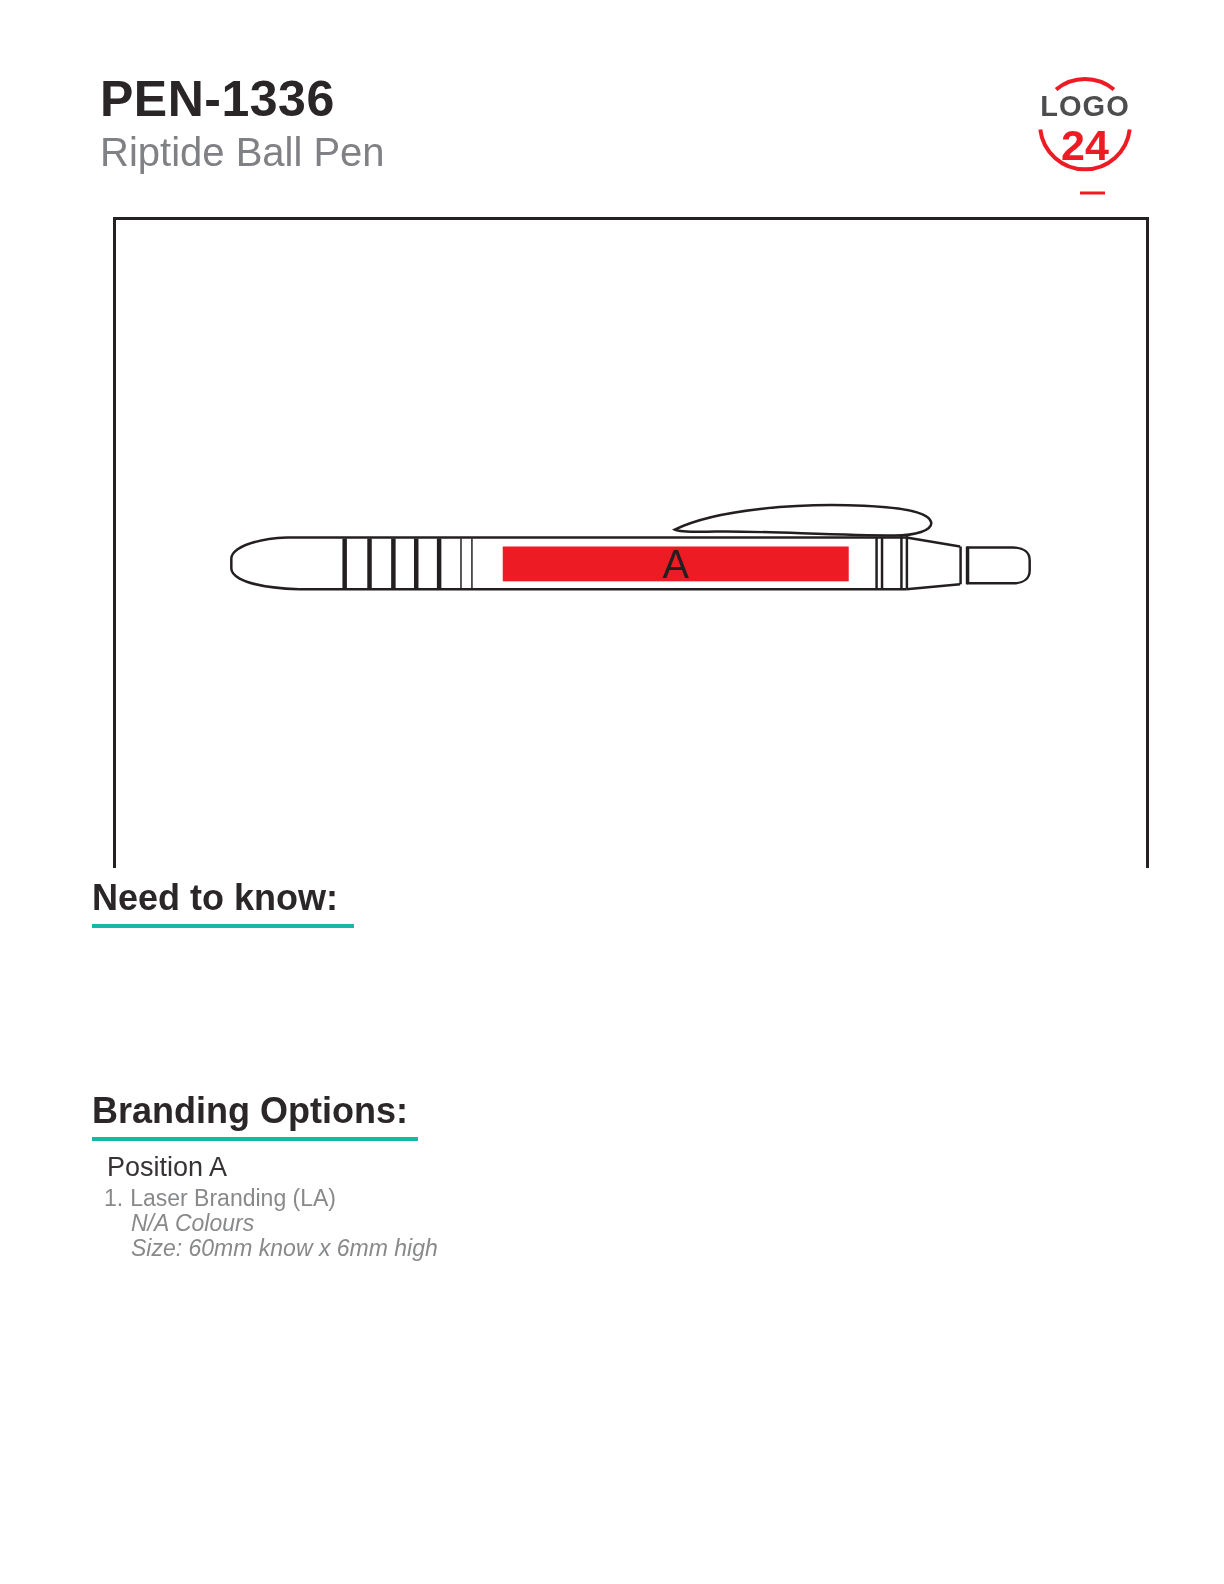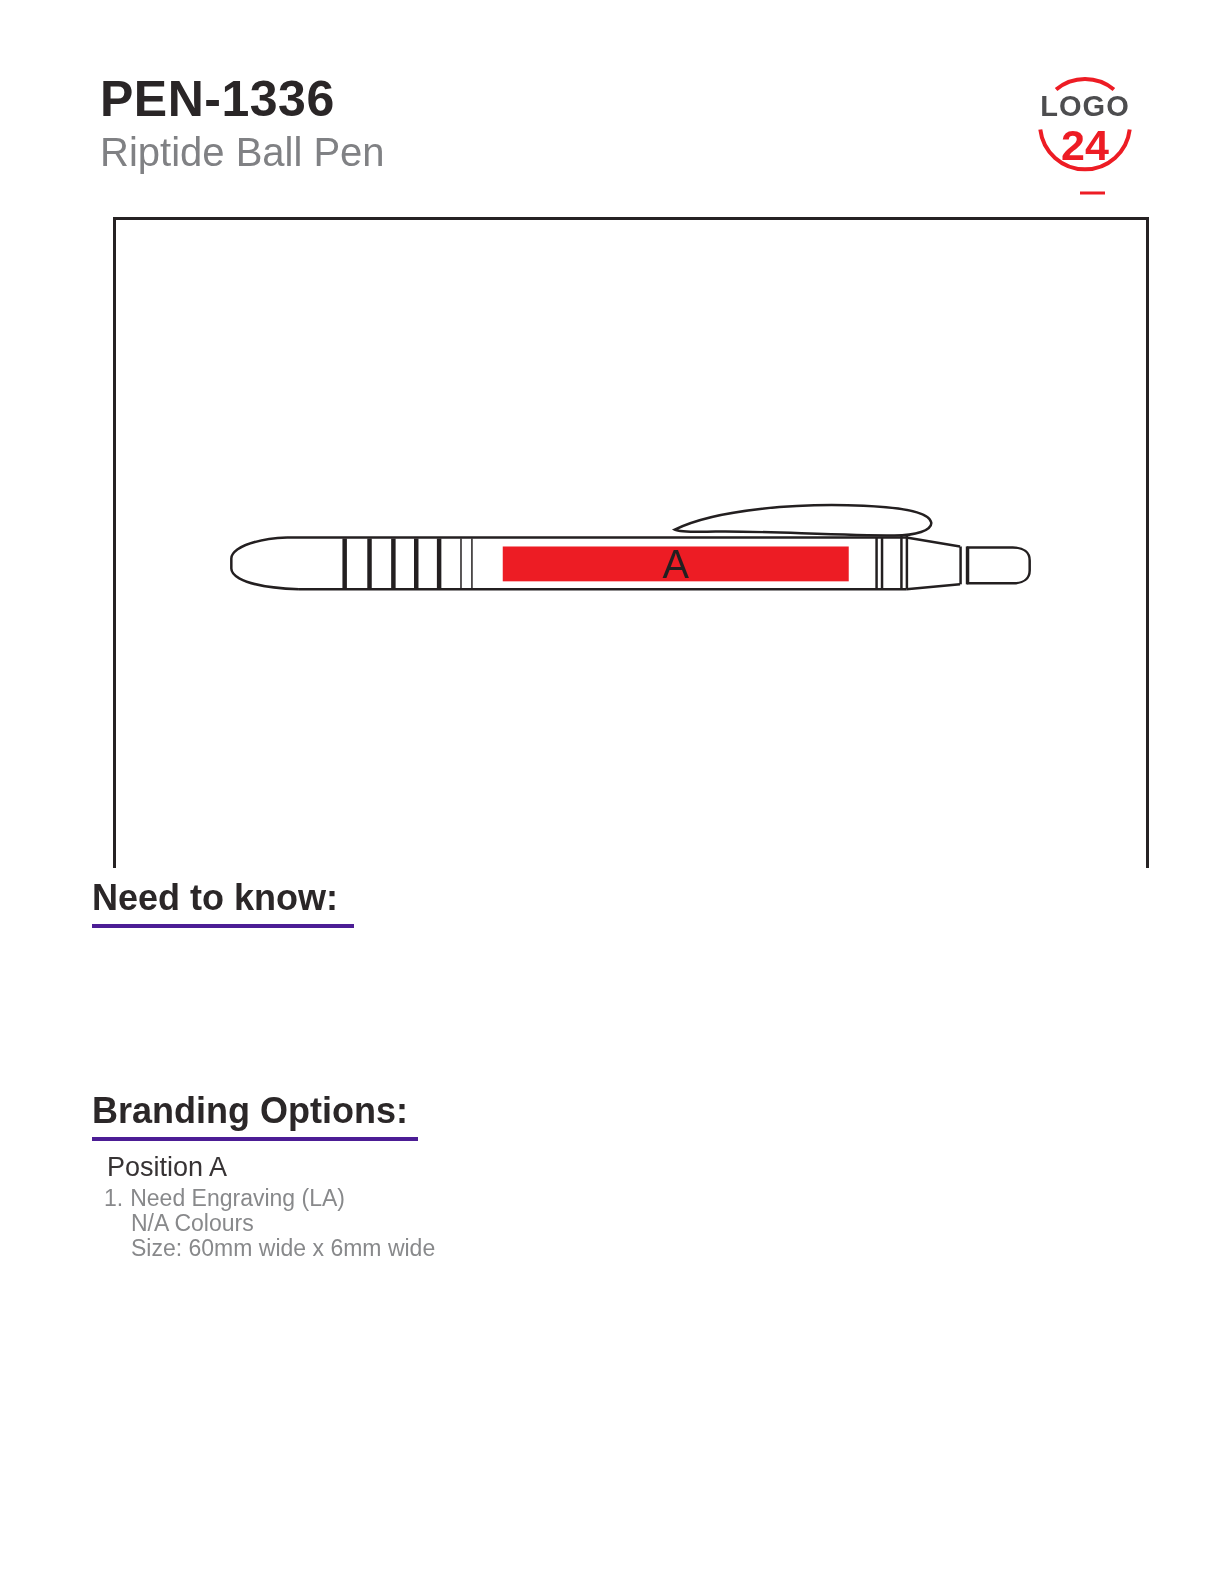--- a/index.html
+++ b/index.html
@@ -17,38 +17,38 @@
   }
   .logo-svg{position:absolute;left:1005px;top:52px;}
   .frame{
     position:absolute;left:113px;top:217px;width:1036px;height:651px;
     box-sizing:border-box;
     border-left:3px solid #262223;border-top:3px solid #262223;border-right:3px solid #262223;
   }
   .pen-svg{position:absolute;left:0;top:0;}
   .h-underline{
     position:absolute;font-size:36px;font-weight:bold;color:#2b2728;
-    border-bottom:4px solid #4c1d95;padding-bottom:5px;white-space:nowrap;
+    border-bottom:4px solid #14b8a6;padding-bottom:5px;white-space:nowrap;
   }
   .h-need{left:92px;top:877px;padding-right:16px;}
   .h-opts{left:92px;top:1090px;padding-right:10px;text-align:right;}
   .qty{
     position:absolute;left:92px;top:936px;
     font-size:33px;font-weight:bold;color:#ed3237;white-space:nowrap;
   }
   .pos-title{
     position:absolute;left:107px;top:1152px;
     font-size:27px;font-weight:normal;color:#373334;
   }
   .pos-body{
     position:absolute;left:104px;top:1186px;
     font-size:23px;line-height:25px;color:#88898b;white-space:nowrap;
   }
   .pos-line1{display:flex;gap:7px;}
-  .cont{margin-left:27px;}
+  .cont{margin-left:27px;font-style:italic;}
 </style>
 </head>
 <body>
 
 <div class="page">
 
   <div class="title">PEN-1336</div>
   <div class="subtitle">Riptide Ball Pen</div>
 
   <svg class="logo-svg" width="160" height="160" viewBox="0 0 160 160">
@@ -107,19 +107,19 @@
   <div class="h-underline h-need">Need to know:</div>
 
 
   <div class="h-underline h-opts">Branding Options:</div>
 
   <div class="pos-title">Position A</div>
 
   <div class="pos-body">
     <div class="pos-line1">
       <span>1.</span>
-      <span>Need Engraving (LA)</span>
+      <span>Laser Branding (LA)</span>
     </div>
     <div class="cont">N/A Colours</div>
-    <div class="cont">Size: 60mm wide x 6mm wide</div>
+    <div class="cont">Size: 60mm know x 6mm high</div>
   </div>
 
 </div>
 
 </body></html>

